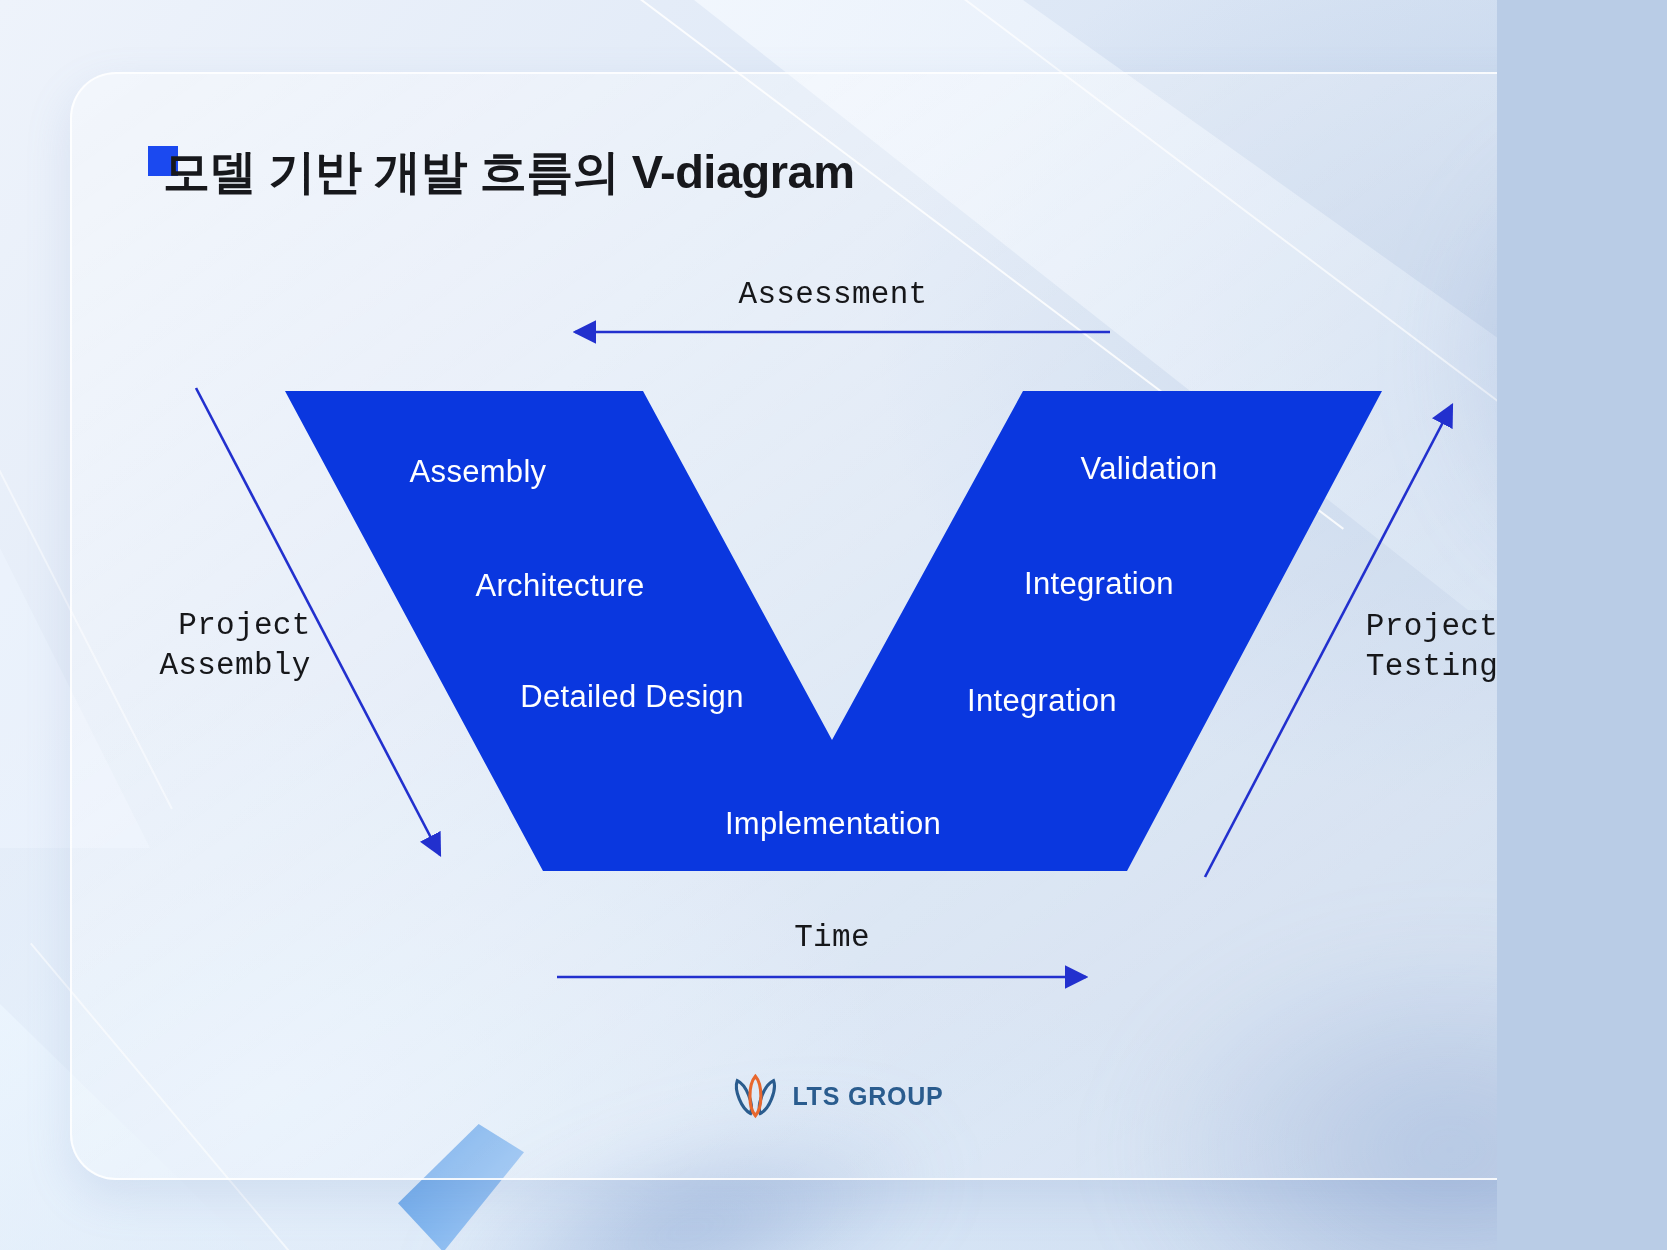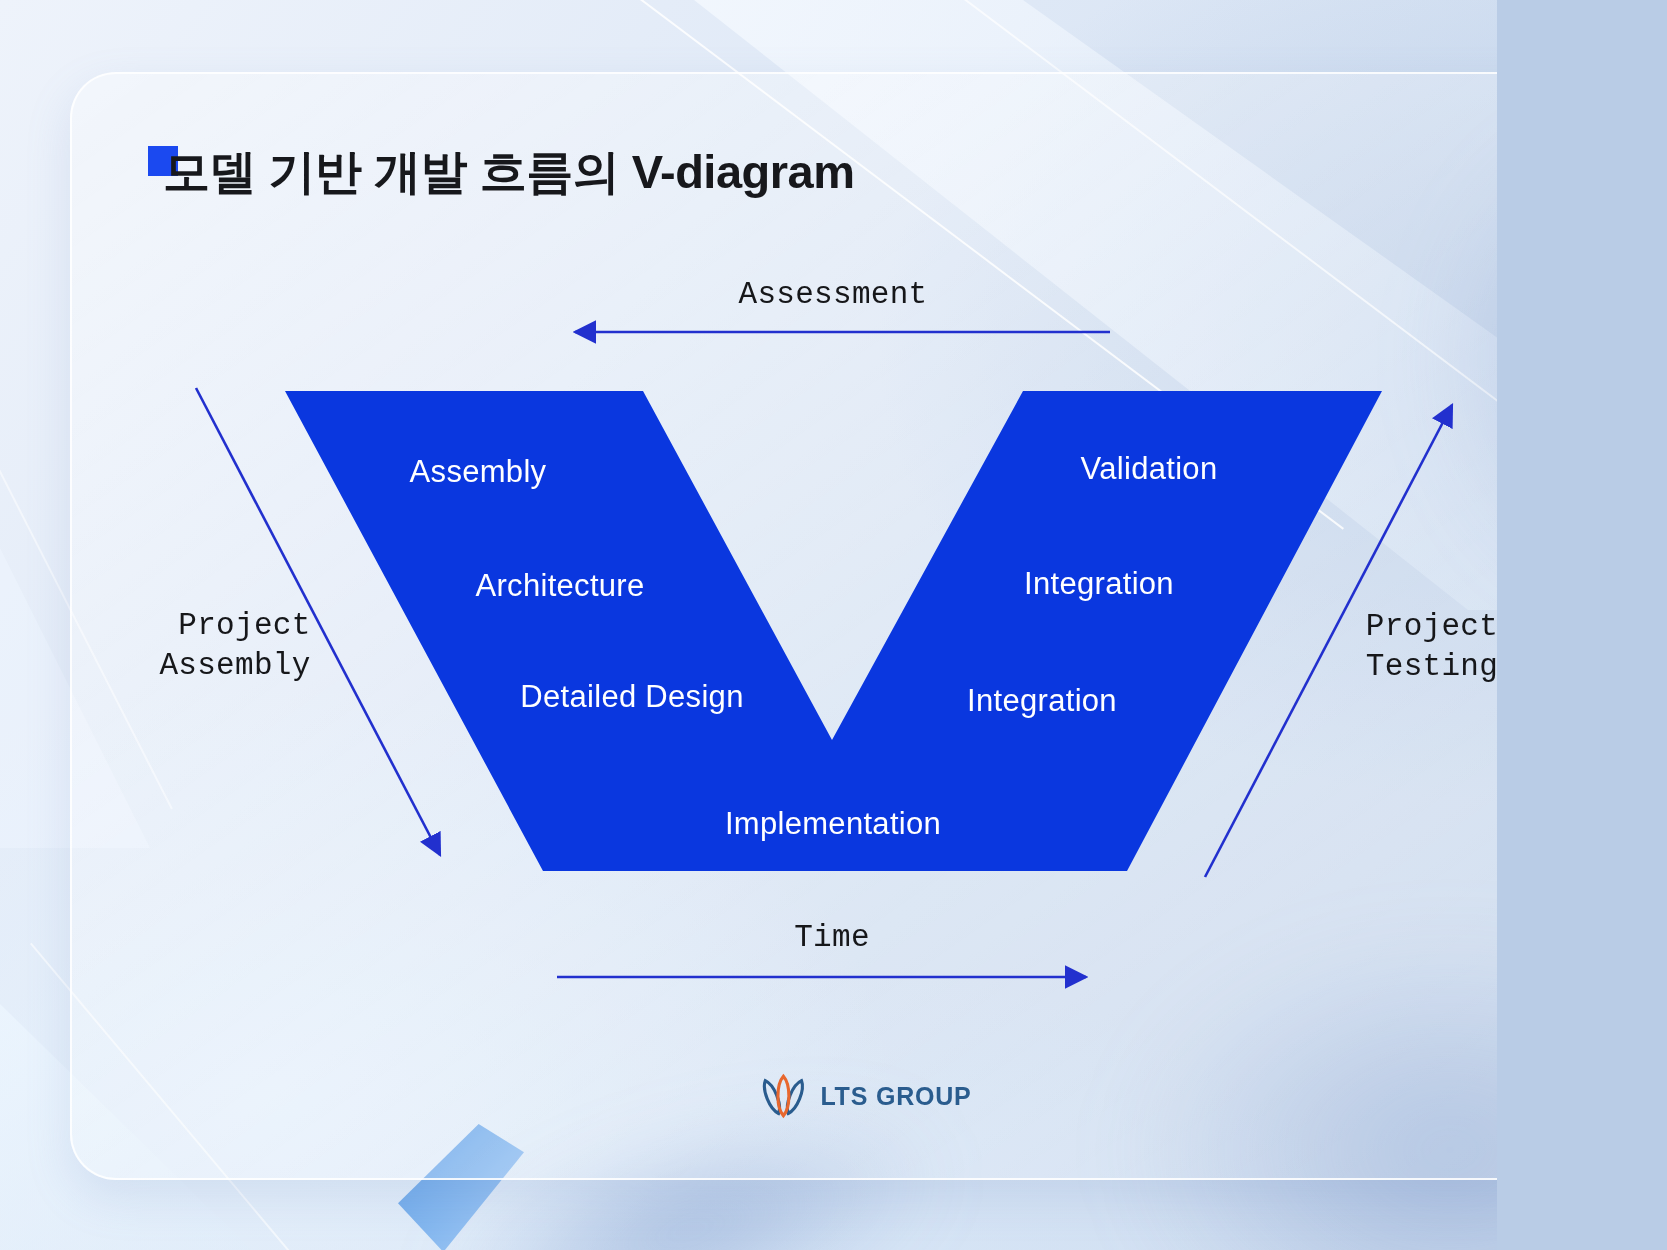--- a/index.html
+++ b/index.html
@@ -61,21 +61,21 @@
   }
   
   svg.diagram{left:0;top:0;width:1667px;height:1250px;pointer-events:none;}
   
   .lbl{position:absolute;transform:translate(-50%,-50%);white-space:nowrap;
        font-size:31px;letter-spacing:0.3px;}
   .lbl-white{color:#ffffff;}
   .lbl-black{color:#16171a;font-family:Liberation Mono, monospace;}
   .lbl-multi{text-align:right;line-height:40px;}
   
-  .logo{left:866px;top:1096px;transform:translate(-50%,-50%);
+  .logo{left:838px;top:1096px;transform:translate(-50%,-50%);
         display:flex;align-items:center;gap:14px;}
   .logo-text{font-size:25px;font-weight:bold;color:#2A5C8E;letter-spacing:0.8px;white-space:nowrap;}
 </style>
 </head>
 <body>
 
 <div class="canvas">
 
   <div class="abs shard-top-right"></div>
   <div class="abs hairline hl-a"></div>

